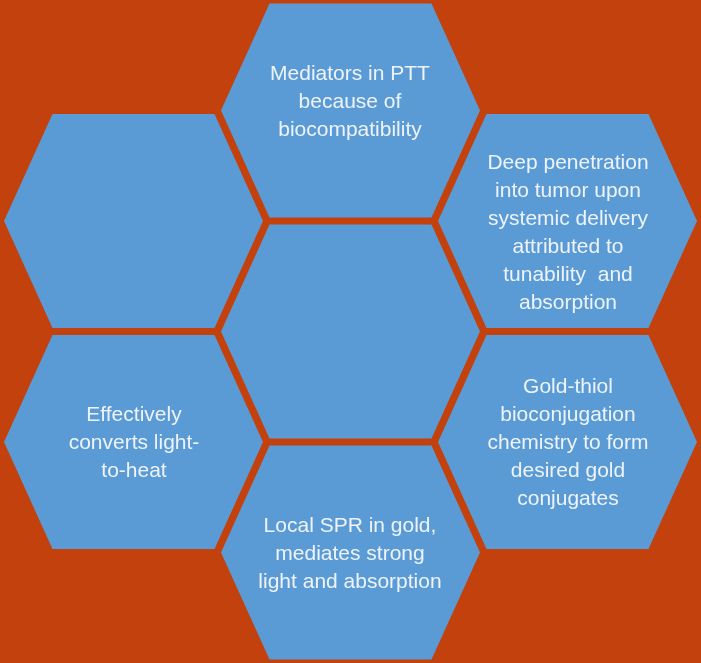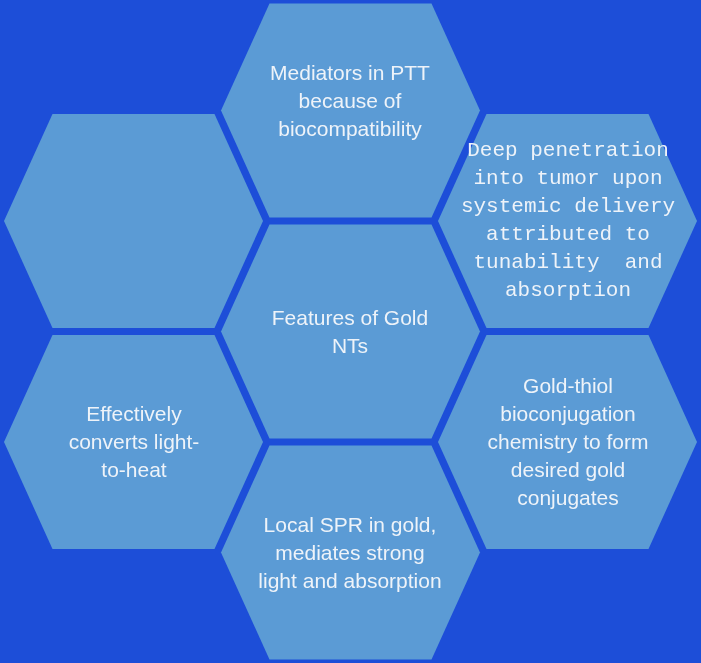--- a/index.html
+++ b/index.html
@@ -3,21 +3,21 @@
 <meta charset="utf-8">
 <style>
   * { margin: 0; padding: 0; box-sizing: border-box; }
   html, body { background: #ffffff; }
   body { font-family: "Liberation Sans", sans-serif; }
 
   .canvas {
     position: relative;
     width: 701px;
     height: 663px;
-    background: #1d4ed8;
+    background: #c2410c;
     overflow: hidden;
   }
 
   .canvas svg {
     position: absolute;
     left: 0; top: 0;
     width: 701px; height: 663px;
     display: block;
   }
 
@@ -32,21 +32,21 @@
     white-space: pre-wrap;
     color: #eef3f9;
     font-size: 21px;
     line-height: 1.33;
     pointer-events: none;
   }
 
   
   .pos-top        { left: 225px; top:   1px; }  
   .pos-upper-left { left:   9px; top: 121px; }
-  .pos-upper-right{ left: 443px; top: 121px; font-family: Liberation Mono, monospace; }
+  .pos-upper-right{ left: 443px; top: 132px; }
   .pos-center     { left: 225px; top: 232px; }
   .pos-lower-left { left:   9px; top: 342px; }
   .pos-lower-right{ left: 443px; top: 342px; }
   .pos-bottom     { left: 225px; top: 453px; }
 </style>
 </head>
 <body>
 
 <div class="canvas">
 
@@ -72,22 +72,20 @@
 biocompatibility</div>
 
 
   <div class="hex-label pos-upper-right">Deep penetration
 into tumor upon
 systemic delivery
 attributed to
 tunability  and
 absorption</div>
 
-  <div class="hex-label pos-center">Features of Gold
-NTs</div>
 
   <div class="hex-label pos-lower-right">Gold-thiol
 bioconjugation
 chemistry to form
 desired gold
 conjugates</div>
 
   <div class="hex-label pos-lower-left">Effectively
 converts light-
 to-heat</div>

